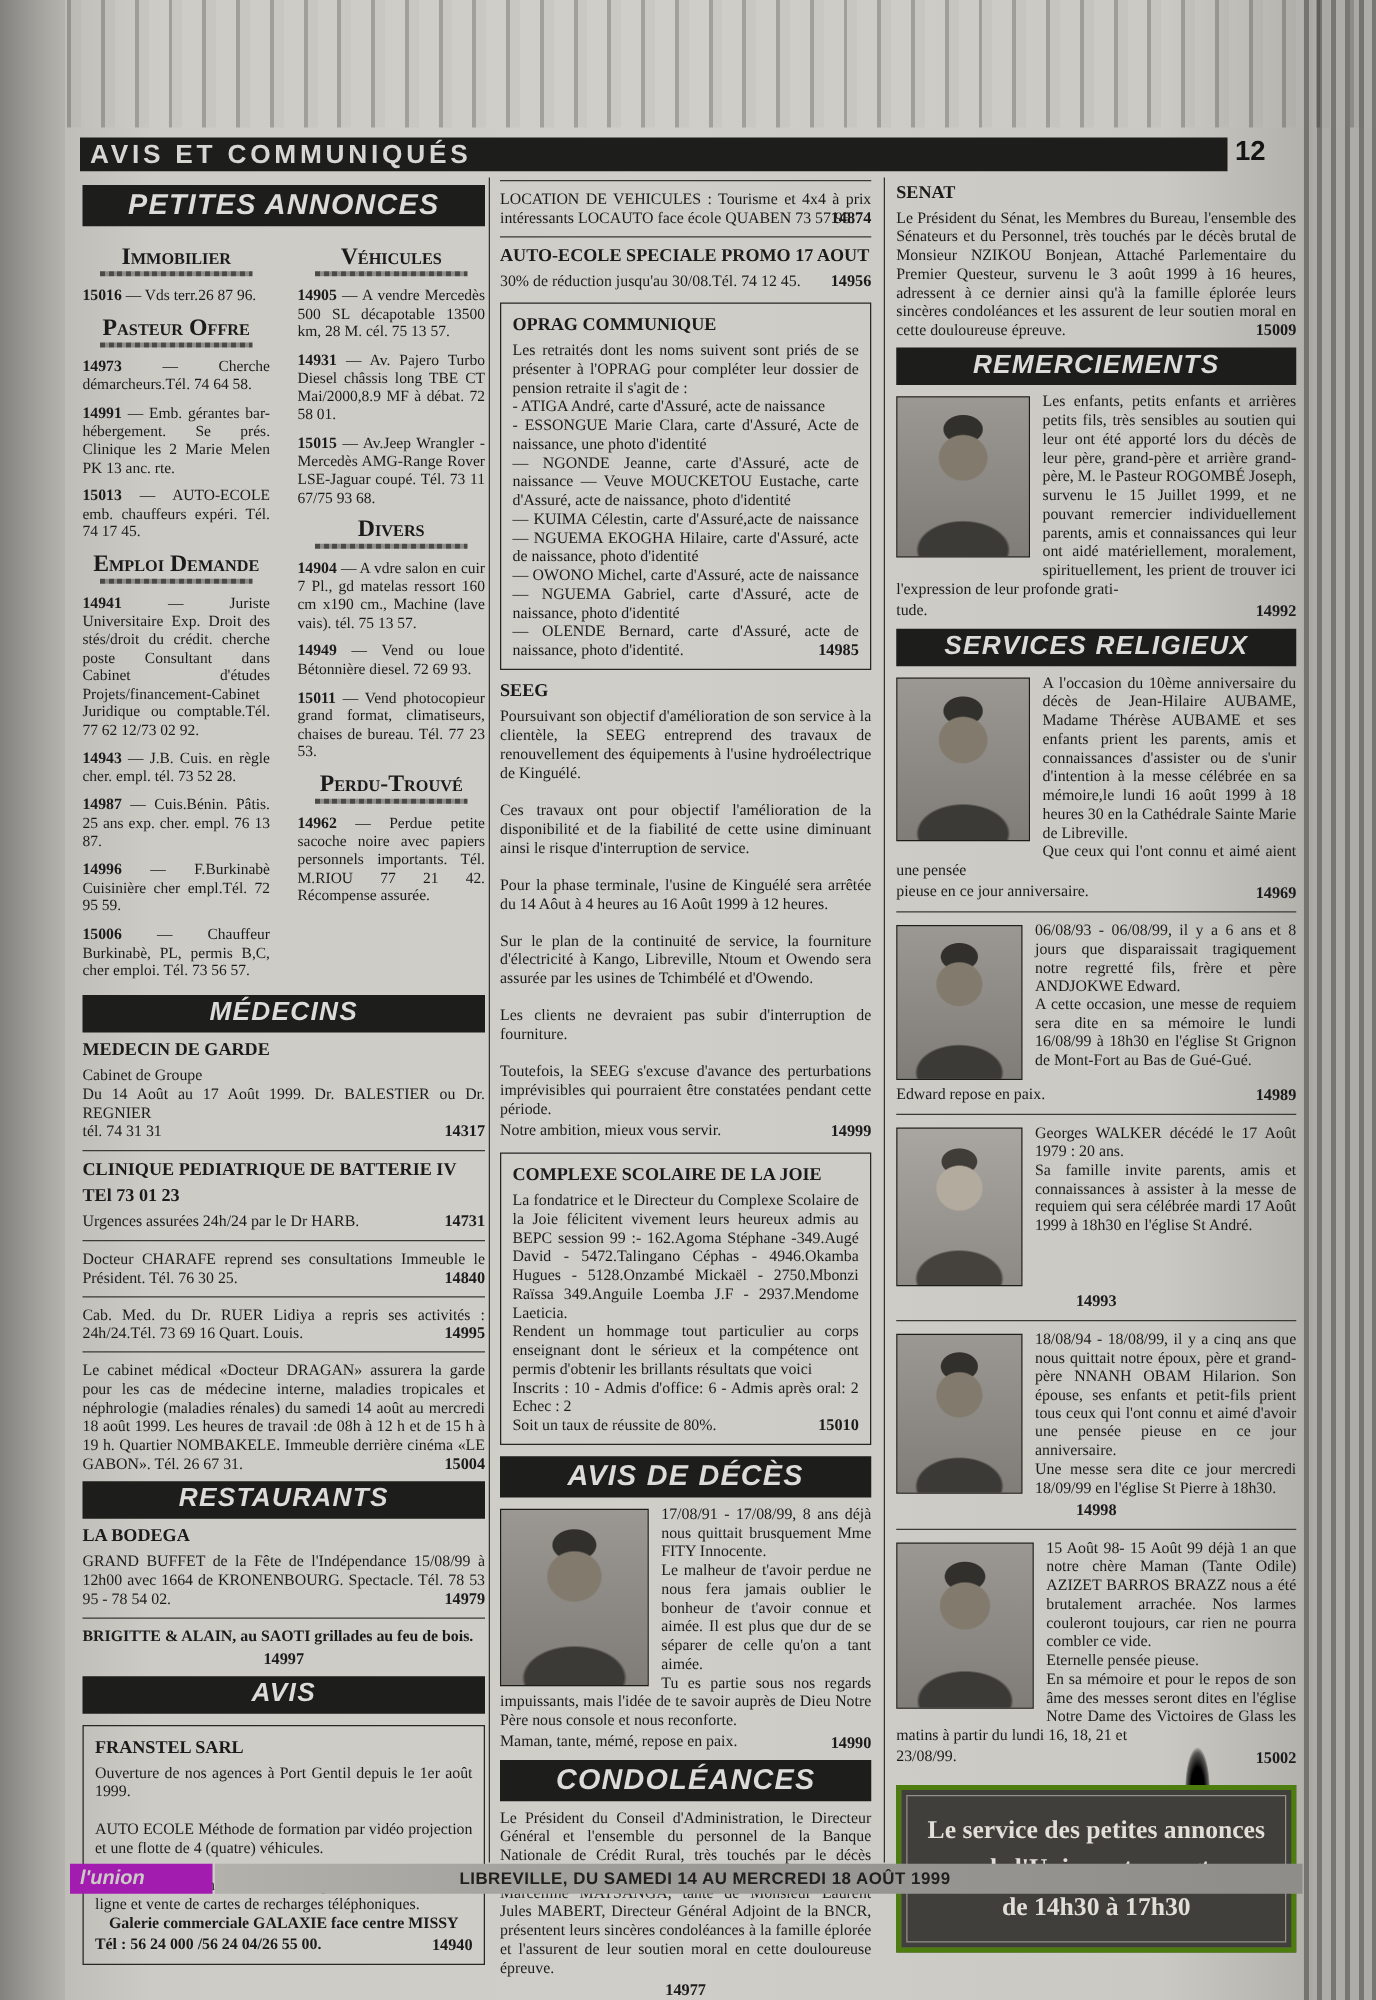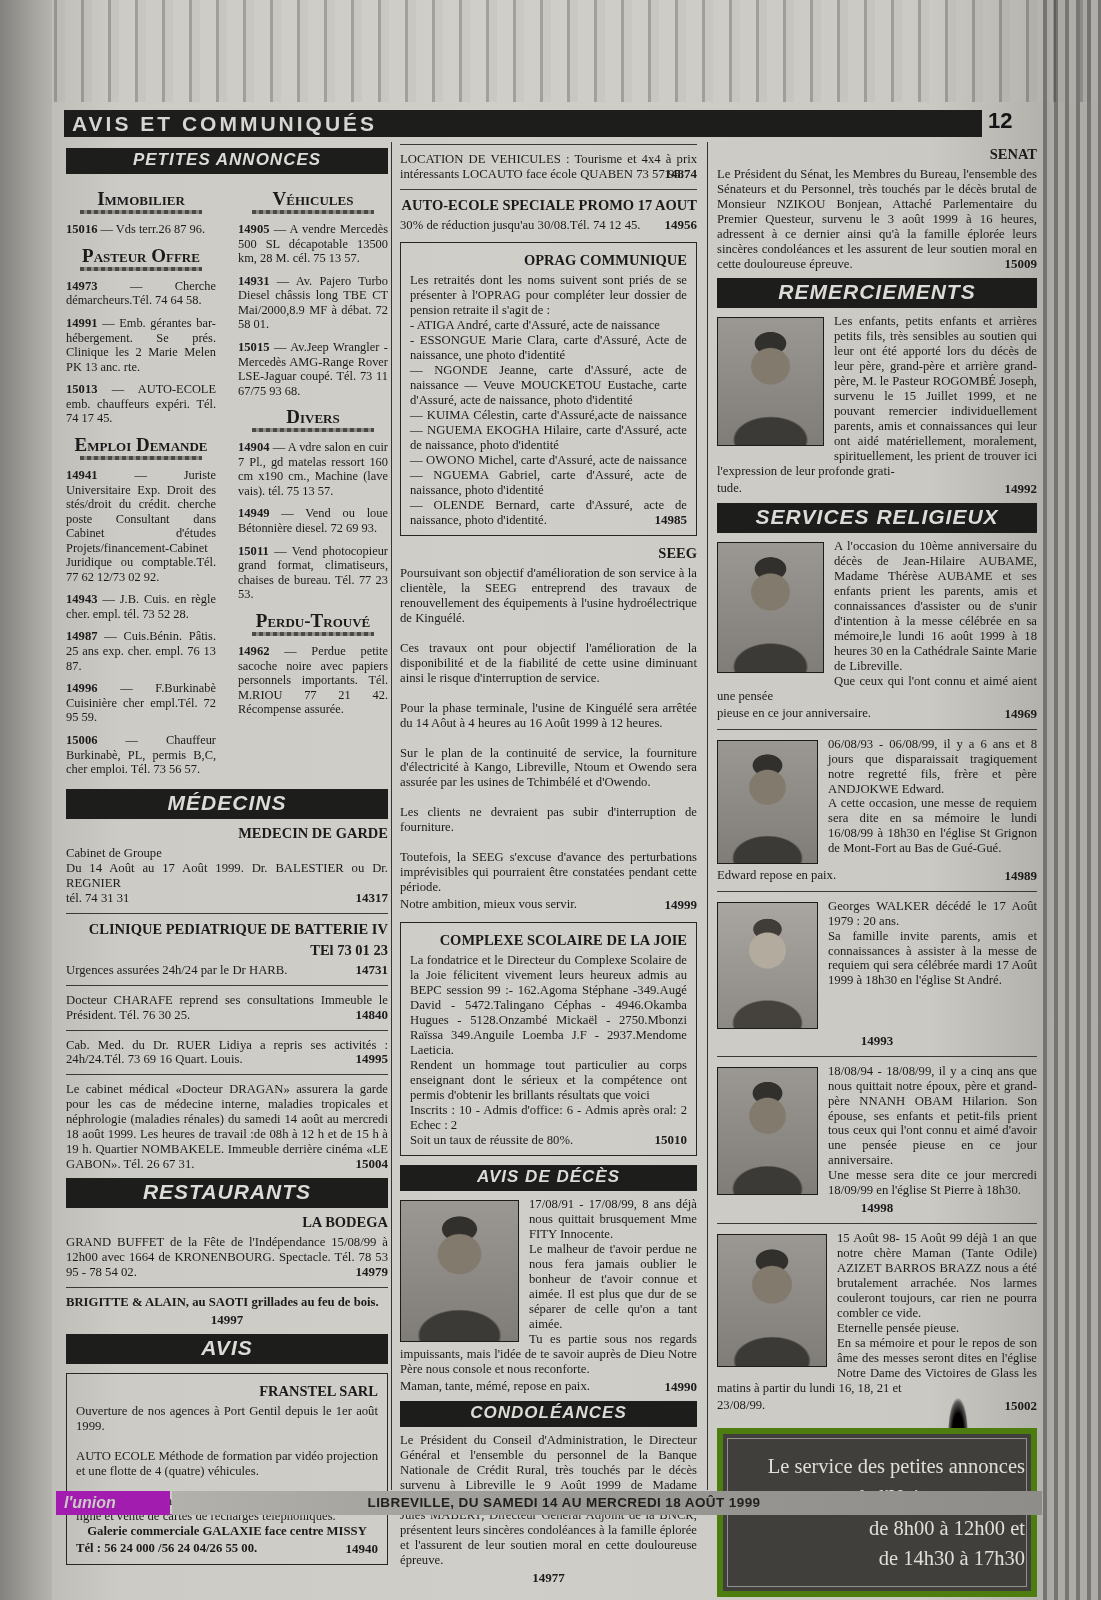--- a/index.html
+++ b/index.html
@@ -28,32 +28,32 @@
   .vrule{position:absolute;top:142px;width:1px;height:1348px;background:#34332f;}
   .v1{left:391px;} .v2{left:707px;}
 
   .col{position:absolute;top:144px;}
   .col-left{left:66px;width:322px;}
   .col-mid{left:400px;width:297px;}
   .col-right{left:717px;width:320px;}
 
   .banner{background:#1d1d1b;color:#dcdbd7;font-family:"Liberation Sans",sans-serif;font-weight:bold;
       font-style:italic;text-align:center;font-size:21px;padding:2px 0 4px;letter-spacing:1px;margin:4px 0 6px;}
-  .banner.big{font-size:17px;}
+  .banner.big{font-size:23px;}
   .subhead{font-weight:bold;font-variant:small-caps;text-align:center;font-size:19px;line-height:1;
       margin:9px 0 2px;font-family:"Liberation Serif",serif;}
   .subbar{height:4px;background:repeating-linear-gradient(90deg,#4b4a47 0 4px,#908e8a 4px 7px);margin:0 14px 8px;}
 
   .pa-cols{display:flex;gap:22px;}
   .pa-col{width:156px;}
   .ad{margin:0 0 8px;text-align:justify;font-size:12.4px;line-height:1.17;}
   .ad b{font-size:12.6px;}
 
   .entry{position:relative;margin:6px 0;}
-  .e-title{text-align:right;font-weight:bold;font-size:14.5px;margin:2px 0 4px;}
+  .e-title{text-align:left;font-weight:bold;font-size:14.5px;margin:2px 0 4px;}
   .e-body{font-size:12.7px;line-height:1.18;text-align:justify;white-space:pre-line;}
   .e-ref{position:absolute;right:0;bottom:0;font-weight:bold;font-size:13px;}
   .foot-row{display:flex;justify-content:space-between;font-size:12.7px;margin-top:2px;clear:both;}
   .foot-row .fr-ref{font-weight:bold;font-size:13px;}
   .ref-line{text-align:center;font-weight:bold;font-size:13px;margin-top:2px;clear:both;}
   .rule{border-top:1px solid #3a3936;margin:7px 0;}
   .box{border:1.5px solid #262624;padding:7px 9px;margin:9px 0;}
 
   .photo{float:left;margin:3px 10px 4px 0;border:1.5px solid #1c1c1a;box-sizing:border-box;
      background:
@@ -67,23 +67,23 @@
       radial-gradient(ellipse 58% 30% at 50% 96%, #3c3a36 0 58%, transparent 62%),
       linear-gradient(180deg,#9b9893,#807d78);}
   .ph-fity{width:119px;height:142px;}
   .ph-rogombe{width:107px;height:129px;}
   .ph-aubame{width:107px;height:131px;}
   .ph-andjokwe{width:101px;height:124px;}
   .ph-walker{width:101px;height:127px;}
   .ph-nnanh{width:101px;height:128px;}
   .ph-azizet{width:110px;height:133px;}
 
-  .svc{margin-top:14px;background:#413f3b;border:6px solid #4d7c0f;
+  .svc{margin-top:14px;background:#413f3b;border:4px solid #4d7c0f;
       box-shadow:inset 0 0 0 4px #413f3b, inset 0 0 0 5px #93918c;
-      padding:17px 6px;text-align:right;color:#e0ded7;font-weight:normal;font-size:20.5px;line-height:1.5;}
+      padding:17px 6px;text-align:center;color:#e0ded7;font-weight:bold;font-size:20.5px;line-height:1.5;}
 
   .f-brand{position:absolute;left:56px;top:1491px;width:114px;height:24px;background:#a21caf;
       color:#cbcac6;font-family:"Liberation Sans",sans-serif;font-weight:bold;font-style:italic;
       font-size:16px;line-height:23px;padding-left:8px;box-sizing:border-box;}
   .f-bar{position:absolute;left:172px;top:1491px;width:870px;height:24px;
       background:linear-gradient(90deg,#b3b1ac,#9b9995 45%,#8f8d89);
       color:#201f1d;font-family:"Liberation Sans",sans-serif;font-weight:bold;font-size:13.5px;
       line-height:24px;text-align:center;padding-right:86px;box-sizing:border-box;letter-spacing:.4px;}
 </style>
 </head>
@@ -343,20 +343,19 @@
 En sa mémoire et pour le repos de son âme des messes seront dites en l'église Notre Dame des Victoires de Glass les matins à partir du lundi 16, 18, 21 et</div>
       <div class="foot-row">
         <span>23/08/99.</span>
         <span class="fr-ref">15002</span>
       </div>
     </div>
 
     <div class="svc">
       <div>Le service des petites annonces</div>
       <div>de l'Union est ouvert</div>
-      <div>de 8h00 à 12h00 et</div>
       <div>de 14h30 à 17h30</div>
     </div>
   </div>
 
   <div class="f-brand">l'union</div>
   <div class="f-bar">LIBREVILLE, DU SAMEDI 14 AU MERCREDI 18 AOÛT 1999</div>
 </div>
 
 </body></html>

